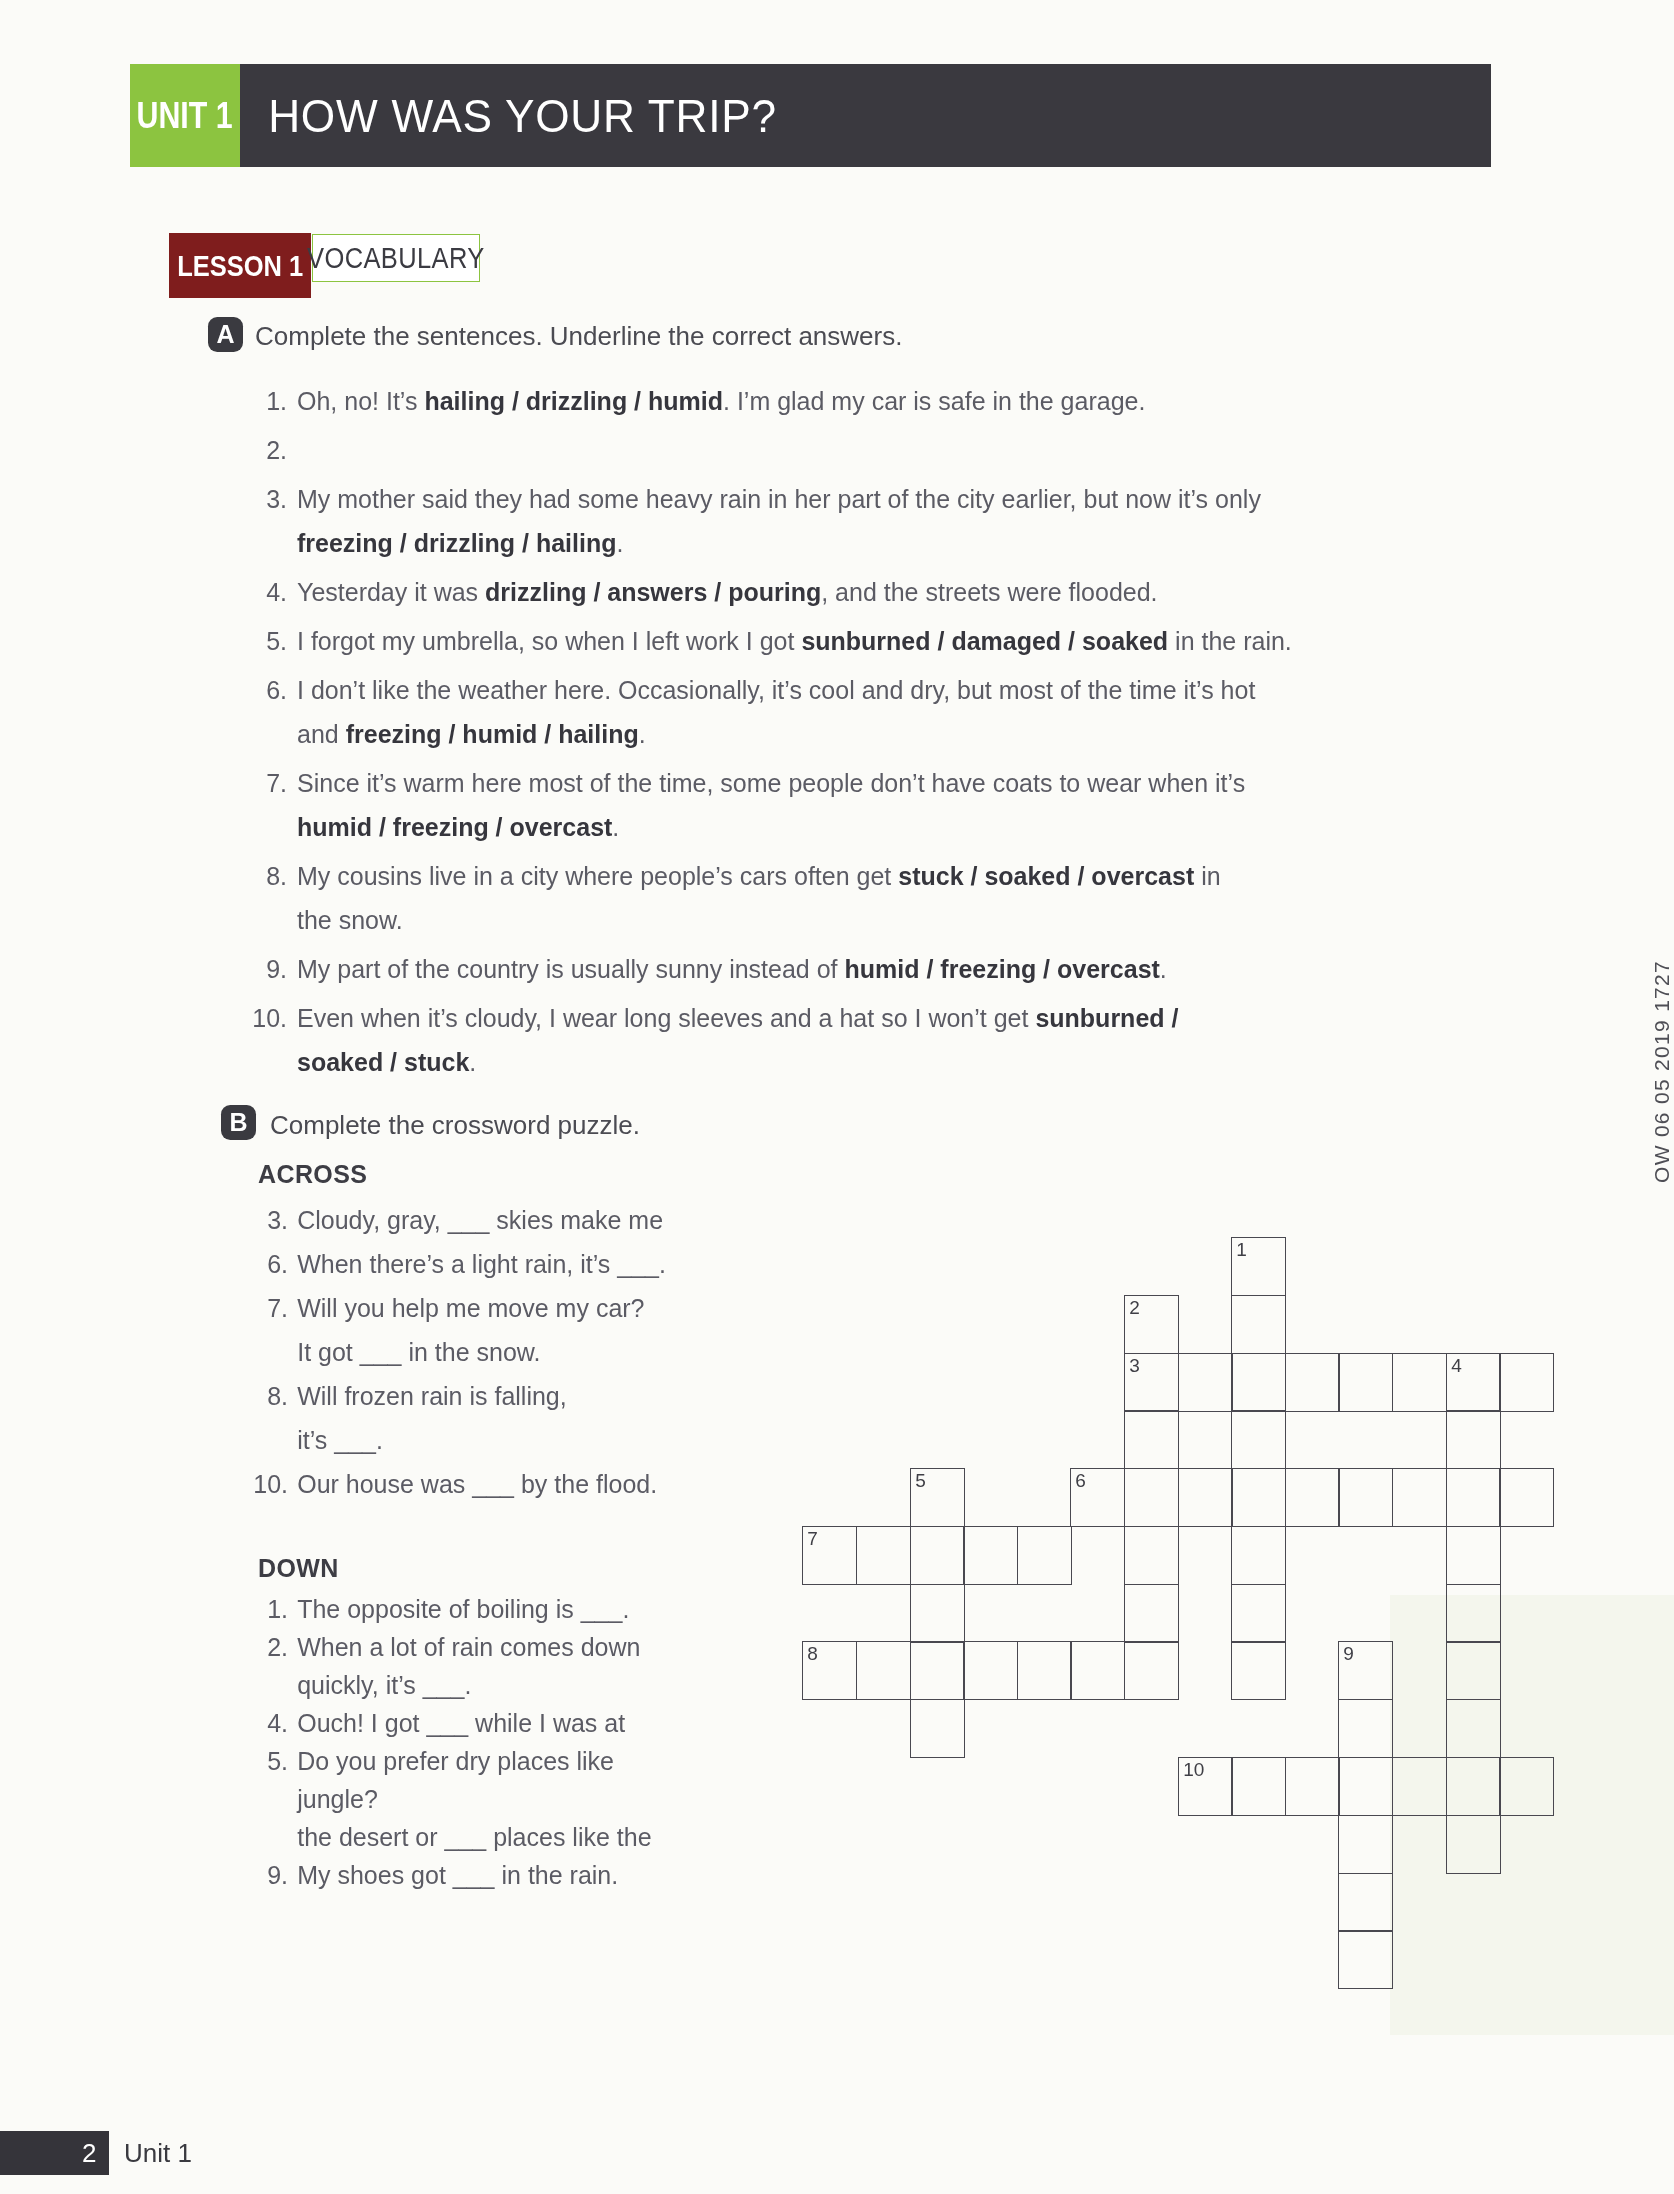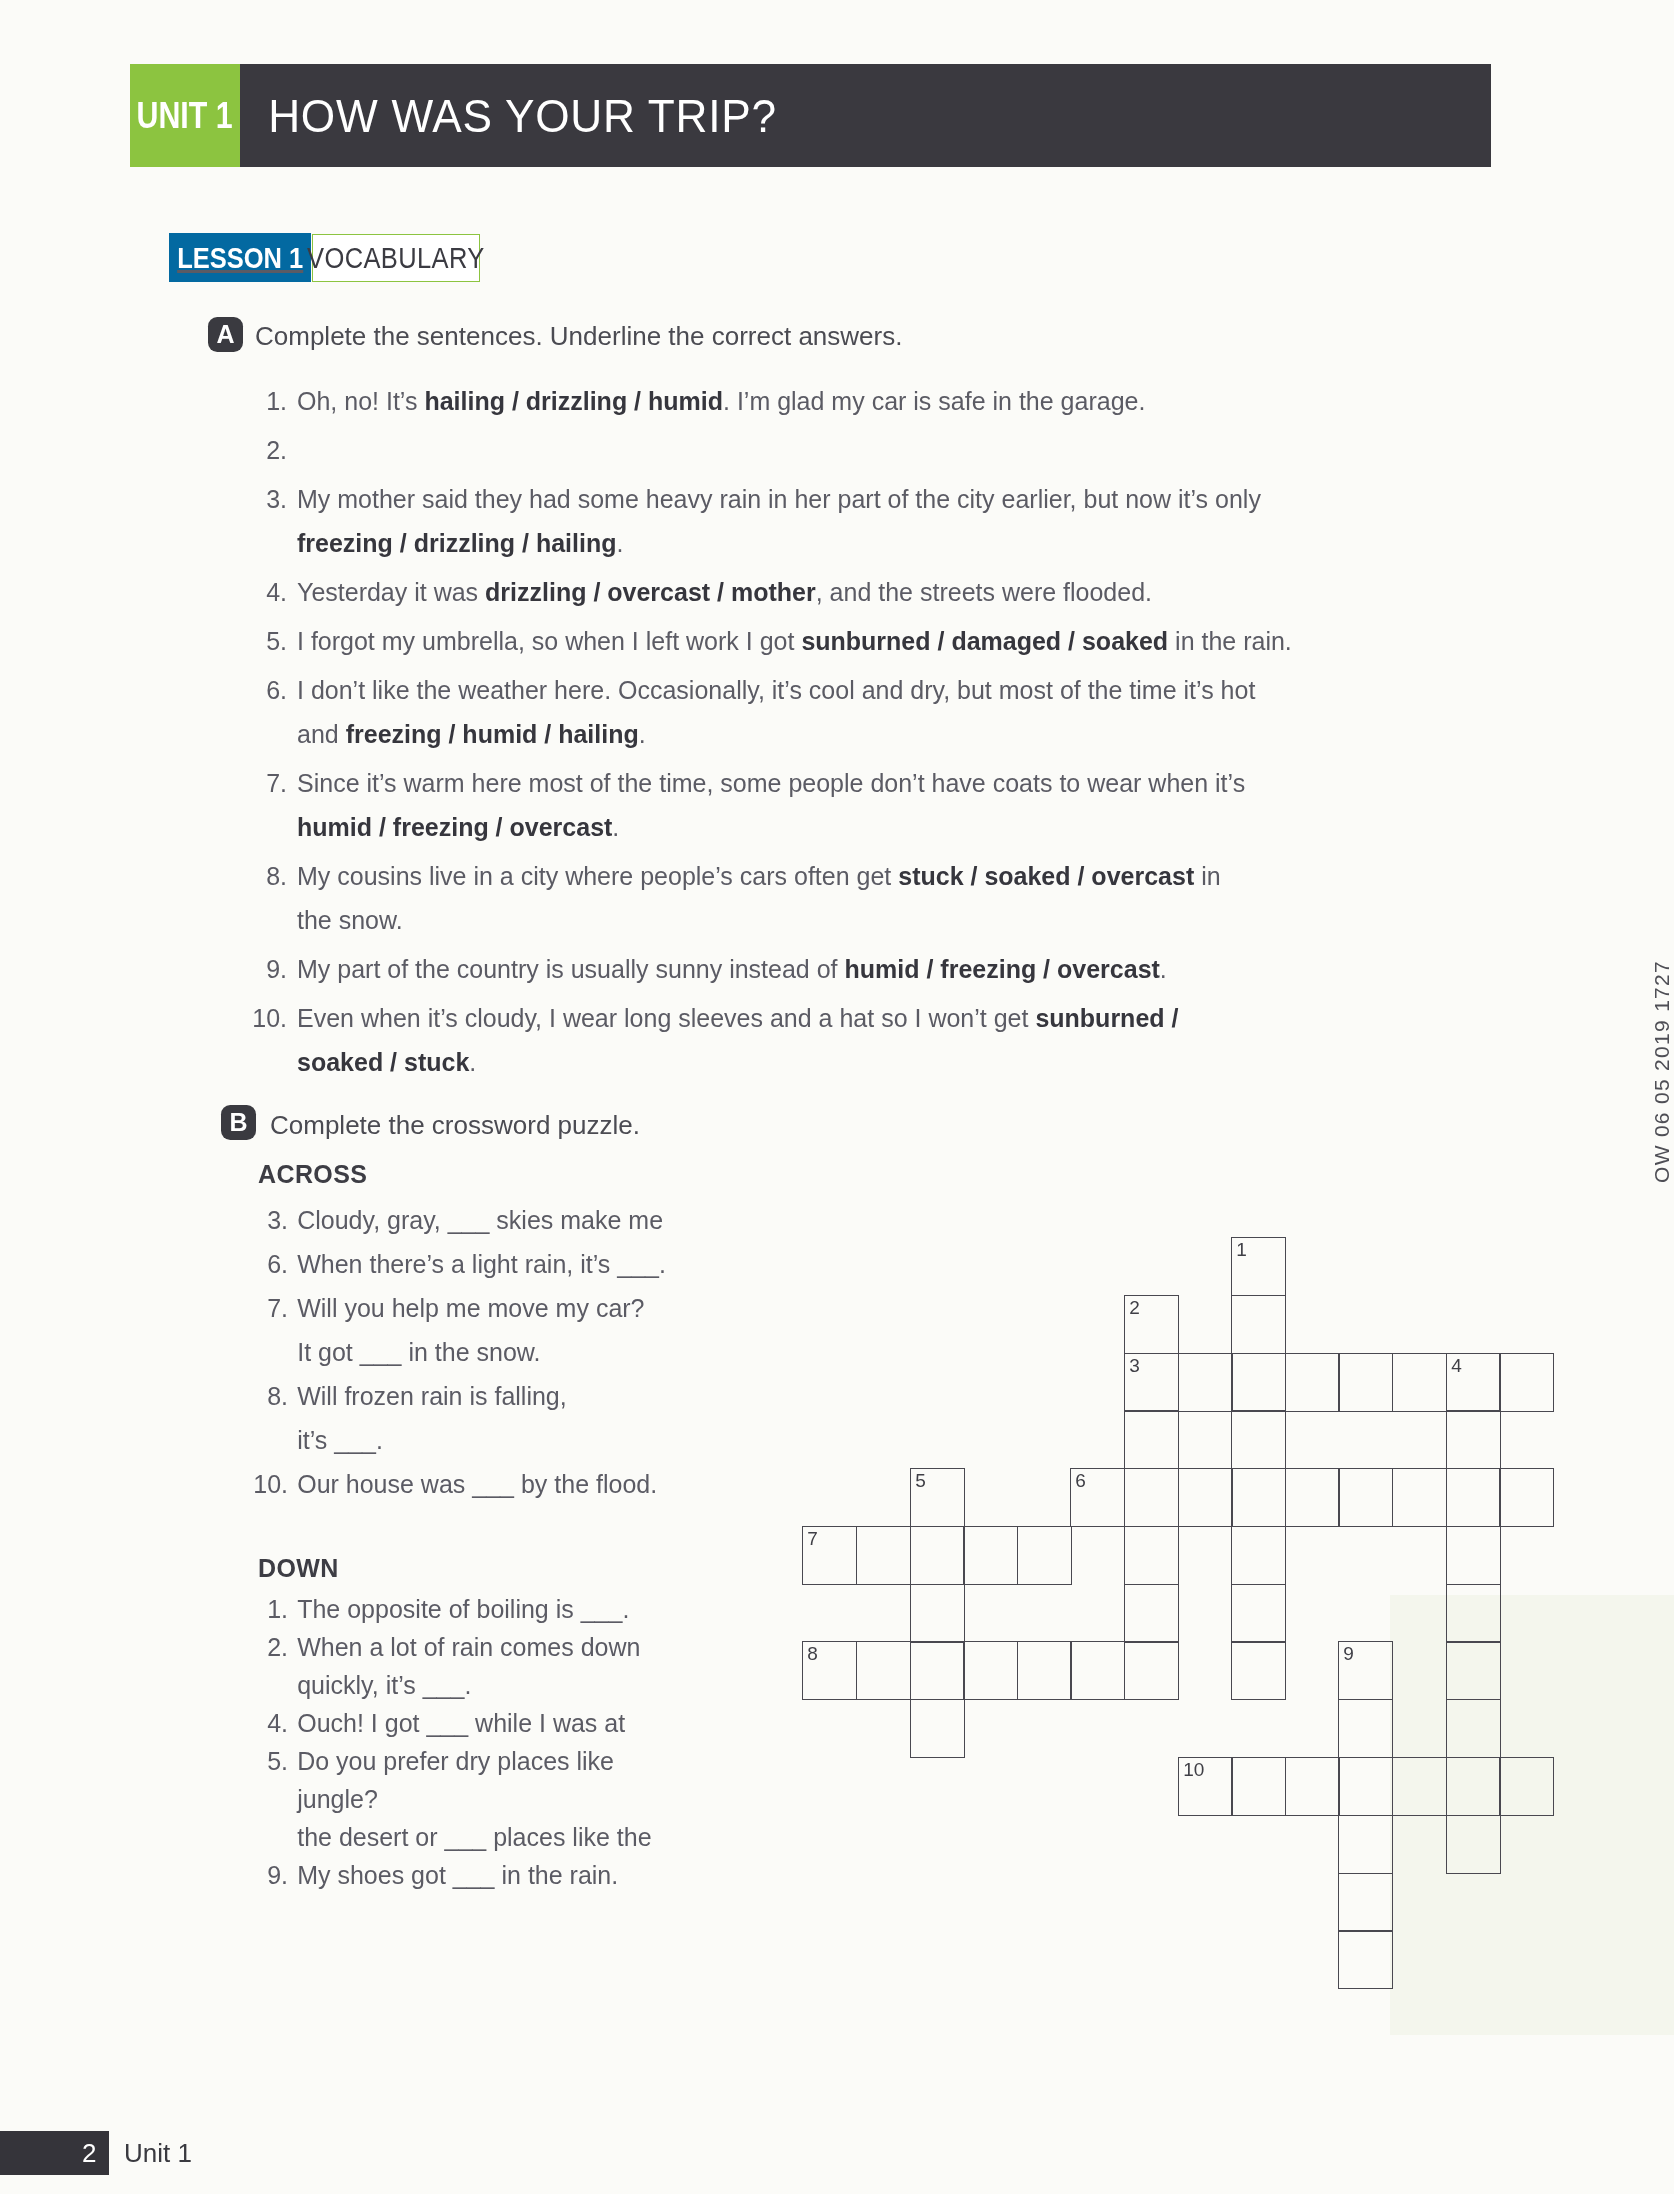--- a/index.html
+++ b/index.html
@@ -6,22 +6,22 @@
   .page{position:relative;width:1675px;height:2194px;background:#fbfbf8;overflow:hidden;
         font-family:"Liberation Sans",sans-serif;color:#5b5b64;}
   .unit-badge{position:absolute;left:130px;top:64px;width:110px;height:103px;background:#8cc440;
       display:flex;align-items:center;justify-content:center;}
   .unit-badge span{color:#fff;font-weight:700;font-size:37px;transform:scaleX(.82);white-space:nowrap;}
   .unit-title{position:absolute;left:240px;top:64px;width:1251px;height:103px;background:#3a393f;
       display:flex;align-items:center;}
   .unit-title span{color:#fff;font-size:47px;padding-left:30px;letter-spacing:0.8px;transform:scaleX(.94);
       transform-origin:left center;white-space:nowrap;}
   
-  .lesson-badge{position:absolute;left:169px;top:233px;width:142px;height:49px;background:#0369a1;
-      display:flex;align-items:center;justify-content:center;text-decoration:underline;}
+  .lesson-badge{position:absolute;left:169px;top:233px;width:142px;height:65px;background:#7f1d1d;
+      display:flex;align-items:center;justify-content:center;}
   .lesson-badge span{color:#fff;font-weight:700;font-size:30px;transform:scaleX(.85);white-space:nowrap;}
   .lesson-subject{position:absolute;left:312px;top:234px;width:168px;height:48px;background:#fff;
       border:1.7px solid #8cc440;box-sizing:border-box;display:flex;align-items:center;justify-content:center;}
   .lesson-subject span{color:#3b3b42;font-size:29px;letter-spacing:0.4px;transform:scaleX(.88);white-space:nowrap;}
   
   .badge{position:absolute;width:35px;height:35px;background:#3a3a40;border-radius:9.2px;
       color:#fff;font-weight:700;font-size:25px;display:flex;align-items:center;justify-content:center;}
   .instr{position:absolute;font-size:26px;color:#4b4b52;}
   
   .list{position:absolute;}
@@ -84,21 +84,21 @@
       <div class="row first">
         <span class="num">3.</span>
         <span class="txt"><span>My mother said they had some heavy rain in her part of the city earlier, but now it’s only</span></span>
       </div>
       <div class="row">
         <span class="num"></span>
         <span class="txt"><b>freezing / drizzling / hailing</b><span>.</span></span>
       </div>
       <div class="row first">
         <span class="num">4.</span>
-        <span class="txt"><span>Yesterday it was </span><b>drizzling / overcast / mother</b><span>, and the streets were flooded.</span></span>
+        <span class="txt"><span>Yesterday it was </span><b>drizzling / answers / pouring</b><span>, and the streets were flooded.</span></span>
       </div>
       <div class="row first">
         <span class="num">5.</span>
         <span class="txt"><span>I forgot my umbrella, so when I left work I got </span><b>sunburned / damaged / soaked</b><span> in the rain.</span></span>
       </div>
       <div class="row first">
         <span class="num">6.</span>
         <span class="txt"><span>I don’t like the weather here. Occasionally, it’s cool and dry, but most of the time it’s hot</span></span>
       </div>
       <div class="row">

